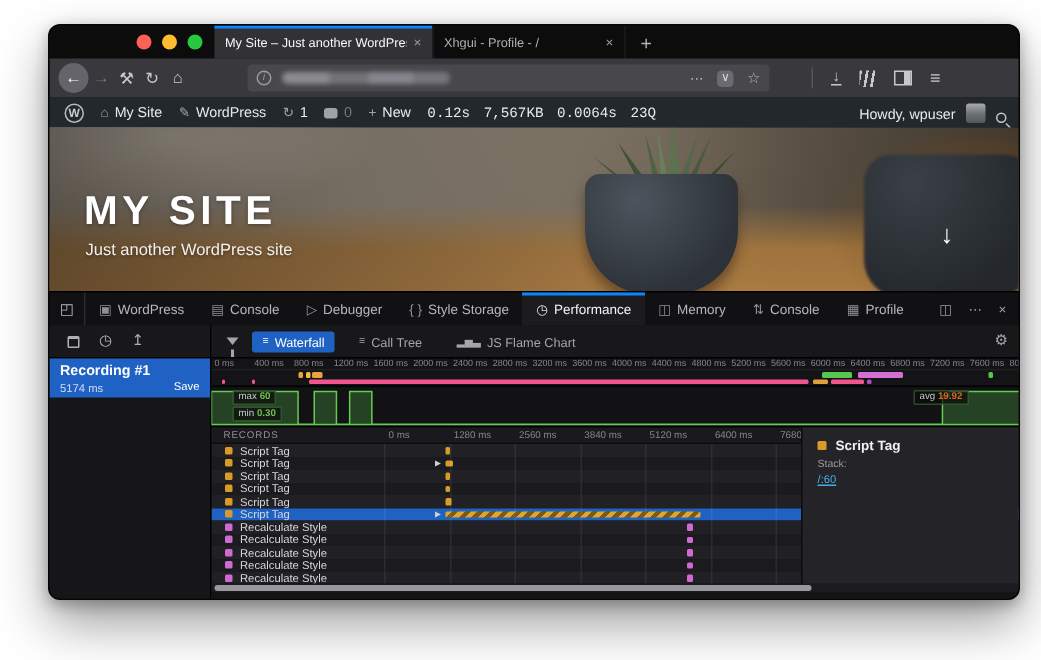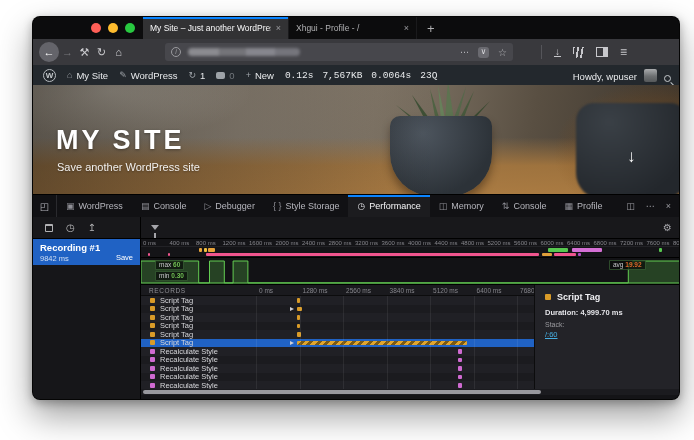--- a/index.html
+++ b/index.html
@@ -265,21 +265,21 @@
       <polygon points="54,54 34,16 62,54" fill="#3f5136"></polygon>
       <polygon points="74,54 96,12 80,54" fill="#48593d"></polygon>
       <polygon points="78,54 112,22 84,54" fill="#394a31"></polygon>
       <polygon points="50,54 18,26 56,54" fill="#45563b"></polygon>
       <polygon points="64,54 60,6 70,54" fill="#67805a"></polygon>
       <polygon points="70,54 88,8 76,54" fill="#55684a"></polygon>
     </svg>
     <div class="pot-center"></div>
     <div class="hero-shade"></div>
     <div class="hero-title">MY SITE</div>
-    <div class="hero-sub">Save another WordPress site</div>
+    <div class="hero-sub">Just another WordPress site</div>
     <div class="hero-arrow">↓</div>
   </div>
 
   <div class="dt-tabbar">
     <div class="dt-pick">◰</div>
     <div style="display:flex;">
 
         <div class="dt-tab">
           <span class="ic">▣</span>
           <span>WordPress</span>
@@ -329,28 +329,45 @@
 
   <div class="perf">
     <div class="perf-sidebar">
       <div class="ps-toolbar">
         <span class="trash"></span>
         <span class="ps-ic">◷</span>
         <span class="ps-ic">↥</span>
       </div>
       <div class="recording">
         <div class="rec-title">Recording #1</div>
-        <div class="rec-dur">9842 ms</div>
+        <div class="rec-dur">5174 ms</div>
         <span class="rec-save">Save</span>
       </div>
     </div>
 
     <div class="perf-main">
       <div class="pm-toolbar">
         <span class="funnel"></span>
+        <div style="display:flex;align-items:center;">
+
+            <div class="subtab active">
+              <span class="ic">≡</span>
+              <span>Waterfall</span>
+            </div>
+
+            <div class="subtab">
+              <span class="ic">≡</span>
+              <span>Call Tree</span>
+            </div>
+
+            <div class="subtab">
+              <span class="ic">▂▅▃</span>
+              <span>JS Flame Chart</span>
+            </div>
+          </div>
         <span class="pm-gear">⚙</span>
       </div>
 
       <div class="pm-ruler" id="ovRuler">
           <span style="left: 2px;">0 ms</span>
           <span style="left: 28.5px;">400 ms</span>
           <span style="left: 55px;">800 ms</span>
           <span style="left: 81.5px;">1200 ms</span>
           <span style="left: 108px;">1600 ms</span>
           <span style="left: 134.5px;">2000 ms</span>
@@ -479,24 +496,20 @@
           <div class="gridline" style="left: 289.08px; z-index: 1;"></div>
           <div class="gridline" style="left: 332.6px; z-index: 1;"></div>
           <div class="gridline" style="left: 376.12px; z-index: 1;"></div>
         </div>
 
       <div class="pm-detail">
         <div class="dt-title-row">
           <span class="dt-sq" id="detailSwatch" style="background: rgb(217, 155, 40);"></span>
           <span class="dt-title">Script Tag</span>
         </div>
-        <div class="dt-dur">
-          <span>Duration:</span>
-          <span>4,999.70 ms</span>
-        </div>
         <div class="dt-stack">Stack:</div>
         <div class="dt-link">/:60</div>
       </div>
 
       <div class="pm-scroll">
         <span class="pm-thumb"></span>
       </div>
       <div class="pm-bottom"></div>
     </div>
   </div>

